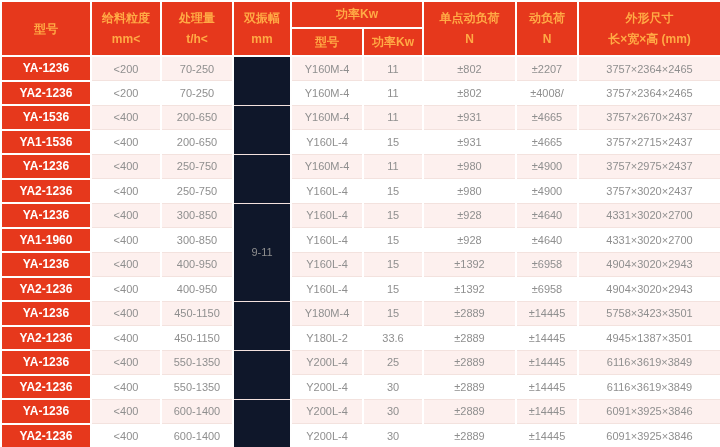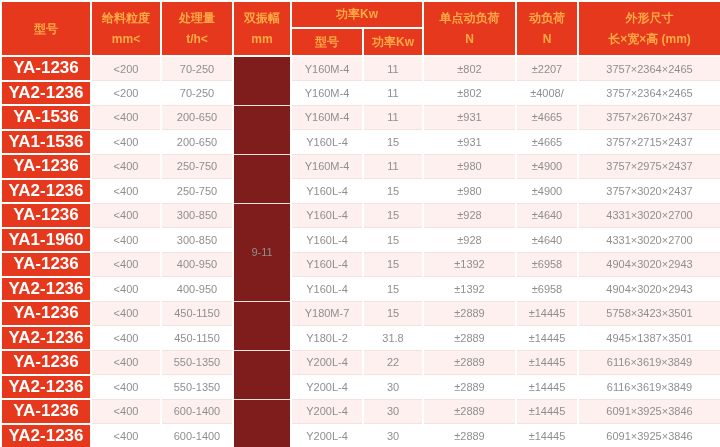--- a/index.html
+++ b/index.html
@@ -23,32 +23,32 @@
     padding: 0; text-align: center; vertical-align: middle;
   }
   th.tall .hstack {
     display: flex; flex-direction: column; justify-content: center;
     gap: 7px; line-height: 14px;
   }
   td { padding: 0; text-align: center; vertical-align: middle; }
 
   td.model {
     background: #e6381c; color: #ffffff;
-    font-size: 17px; font-weight: bold;
+    font-size: 12px; font-weight: bold;
     border: 2px solid #ffffff;
   }
   td.data {
     font-size: 11px; color: #8f8f8f;
     border-left: 2px solid #ffffff; border-right: 2px solid #ffffff;
     border-top: 1px solid #f3e2de; border-bottom: 1px solid #f3e2de;
     background: #ffffff;
   }
   tr.alt td.data { background: #fdf0ee; }
   td.amplitude {
-    background: #7f1d1d;
+    background: #0f172a;
     font-size: 11px; color: #8f8f8f;
     border-left: 2px solid #ffffff; border-right: 2px solid #ffffff;
     border-top: 1px solid #f3e2de; border-bottom: 1px solid #f3e2de;
   }
 </style>
 </head>
 <body>
 
 <div class="page">
   <table class="spec">
@@ -222,43 +222,43 @@
     <td class="data">15</td>
     <td class="data">±1392</td>
     <td class="data">±6958</td>
     <td class="data">4904×3020×2943</td>
   </tr>
         <tr class="alt">
     <td class="model">YA-1236</td>
     <td class="data">&lt;400</td>
     <td class="data">450-1150</td>
     <td class="amplitude" rowspan="2"></td>
-          <td class="data">Y180M-7</td>
+          <td class="data">Y180M-4</td>
     <td class="data">15</td>
     <td class="data">±2889</td>
     <td class="data">±14445</td>
     <td class="data">5758×3423×3501</td>
   </tr>
         <tr>
     <td class="model">YA2-1236</td>
     <td class="data">&lt;400</td>
     <td class="data">450-1150</td>
     <td class="data">Y180L-2</td>
-    <td class="data">31.8</td>
+    <td class="data">33.6</td>
     <td class="data">±2889</td>
     <td class="data">±14445</td>
     <td class="data">4945×1387×3501</td>
   </tr>
         <tr class="alt">
     <td class="model">YA-1236</td>
     <td class="data">&lt;400</td>
     <td class="data">550-1350</td>
     <td class="amplitude" rowspan="2"></td>
           <td class="data">Y200L-4</td>
-    <td class="data">22</td>
+    <td class="data">25</td>
     <td class="data">±2889</td>
     <td class="data">±14445</td>
     <td class="data">6116×3619×3849</td>
   </tr>
         <tr>
     <td class="model">YA2-1236</td>
     <td class="data">&lt;400</td>
     <td class="data">550-1350</td>
     <td class="data">Y200L-4</td>
     <td class="data">30</td>

